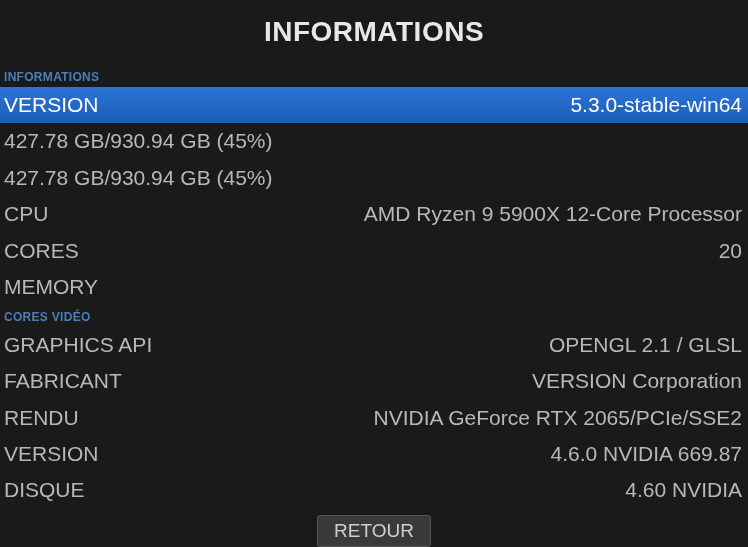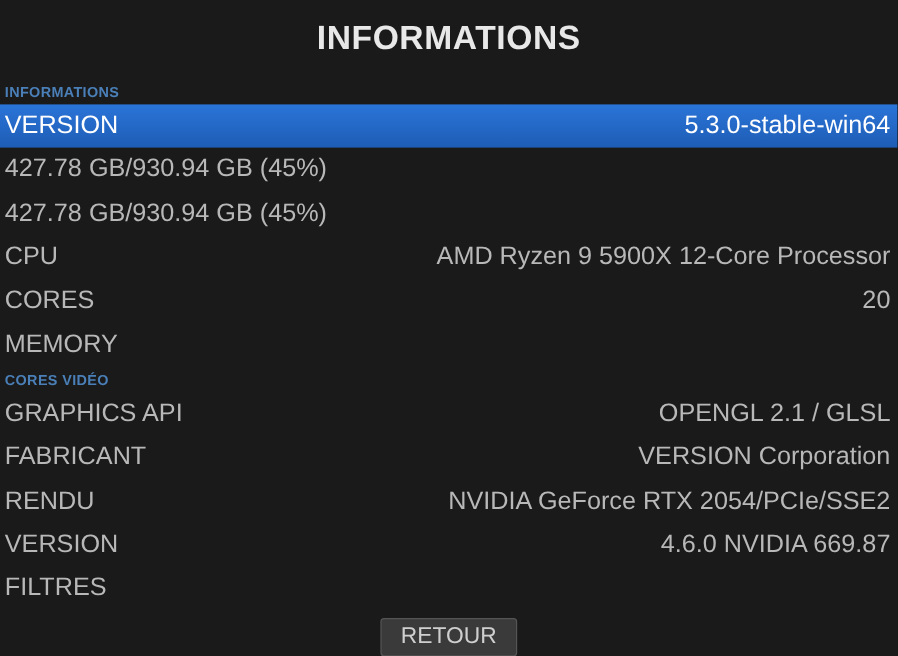--- a/index.html
+++ b/index.html
@@ -113,26 +113,27 @@
   <div class="row">
     <span class="label">GRAPHICS API</span>
     <span class="value">OPENGL 2.1 / GLSL</span>
   </div>
   <div class="row">
     <span class="label">FABRICANT</span>
     <span class="value">VERSION Corporation</span>
   </div>
   <div class="row">
     <span class="label">RENDU</span>
-    <span class="value">NVIDIA GeForce RTX 2054/PCIe/SSE2</span>
+    <span class="value">NVIDIA GeForce RTX 2065/PCIe/SSE2</span>
   </div>
   <div class="row">
     <span class="label">VERSION</span>
     <span class="value">4.6.0 NVIDIA 669.87</span>
   </div>
   <div class="row">
-    <span class="label">FILTRES</span>
+    <span class="label">DISQUE</span>
+    <span class="value">4.60 NVIDIA</span>
   </div>
 
   <div class="footer">
     <button class="btn">RETOUR</button>
   </div>
 </div>
 
 </body></html>

